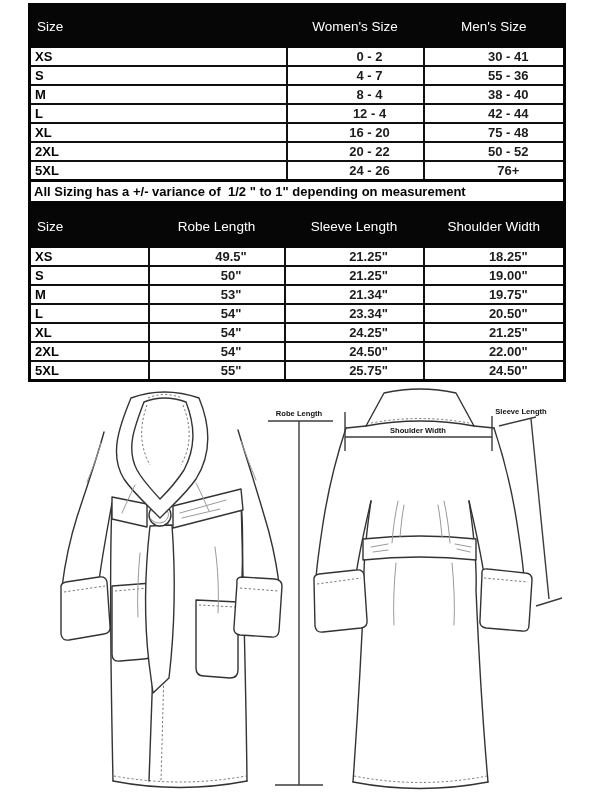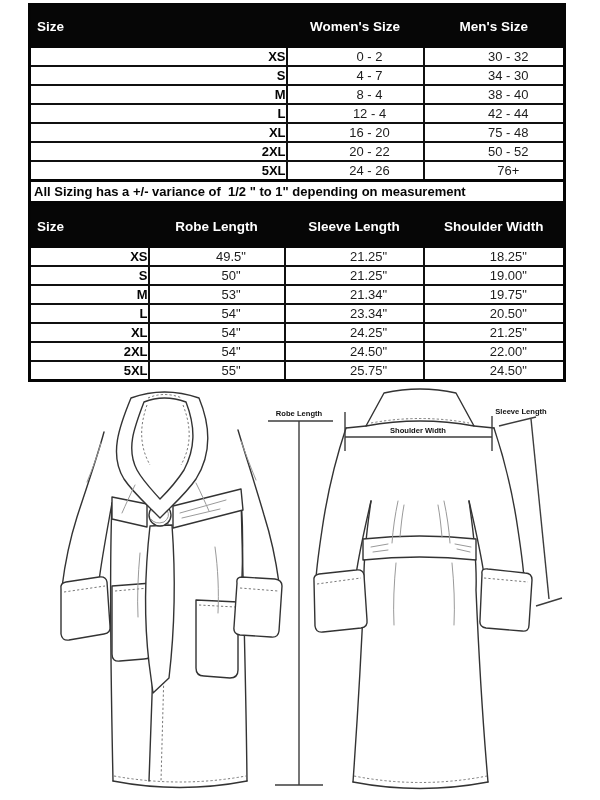--- a/index.html
+++ b/index.html
@@ -4,27 +4,27 @@
 <style>
   html,body{margin:0;padding:0;background:#fff;}
   #page{position:relative;width:600px;height:800px;background:#fff;overflow:hidden;
         font-family:"Liberation Sans",sans-serif;}
 
   table.sizing{position:absolute;border-collapse:collapse;table-layout:fixed;
                background:#fff;border:3px solid #050505;}
   #size-chart{left:28px;top:3px;width:535px;}
   #measure-chart{left:28px;top:203px;width:535px;}
 
-  table.sizing th{background:#060606;color:#fff;font-size:13.5px;font-weight:bold;
+  table.sizing th{background:#060606;color:#fff;font-size:13.5px;font-weight:normal;
                   height:40px;border:2px solid #060606;padding:0;}
   table.sizing th.first{text-align:left;padding-left:6px;}
   table.sizing td{border:2px solid #101010;font-size:13px;height:17px;
                   padding:0;color:#1c1c1c;}
-  table.sizing td.size{font-weight:bold;text-align:right;padding-left:4px;color:#050505;}
-  table.sizing td.val{text-align:center;font-weight:normal;padding-left:29px;}
+  table.sizing td.size{font-weight:bold;text-align:left;padding-left:4px;color:#050505;}
+  table.sizing td.val{text-align:center;font-weight:bold;padding-left:29px;}
   table.sizing td.footnote{font-weight:bold;color:#050505;border:3px solid #050505;
                   padding:1px 3px;white-space:pre;font-size:13px;margin-top:37px;}
 
   #diagram{position:absolute;left:0;top:385px;}
   .ln{stroke:#333;stroke-width:1.4;fill:none;stroke-linecap:round;stroke-linejoin:round;}
   .fil{stroke:#333;stroke-width:1.4;fill:#fff;stroke-linejoin:round;}
   .stitch{stroke:#777;stroke-width:1;fill:none;stroke-dasharray:2.2,2.2;}
   .wrk{stroke:#9a9a9a;stroke-width:1;fill:none;stroke-linecap:round;}
   .dim{stroke:#3c3c3c;stroke-width:1.4;fill:none;}
   .dimlabel{font-family:"Liberation Sans",sans-serif;font-size:7.6px;font-weight:bold;
@@ -45,26 +45,26 @@
       <tr>
         <th class="first">Size</th>
         <th>Women's Size</th>
         <th>Men's Size</th>
       </tr>
     </thead>
     <tbody>
       <tr>
         <td class="size">XS</td>
         <td class="val">0 - 2</td>
-        <td class="val">30 - 32</td>
+        <td class="val">30 - 41</td>
       </tr>
       <tr>
         <td class="size">S</td>
         <td class="val">4 - 7</td>
-        <td class="val">34 - 30</td>
+        <td class="val">55 - 36</td>
       </tr>
       <tr>
         <td class="size">M</td>
         <td class="val">8 - 4</td>
         <td class="val">38 - 40</td>
       </tr>
       <tr>
         <td class="size">L</td>
         <td class="val">12 - 4</td>
         <td class="val">42 - 44</td>

